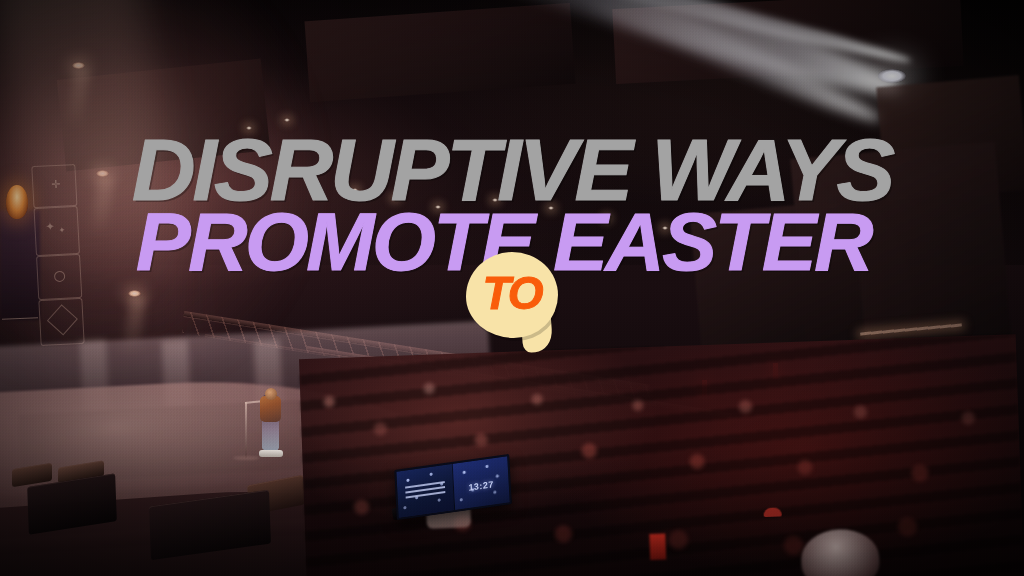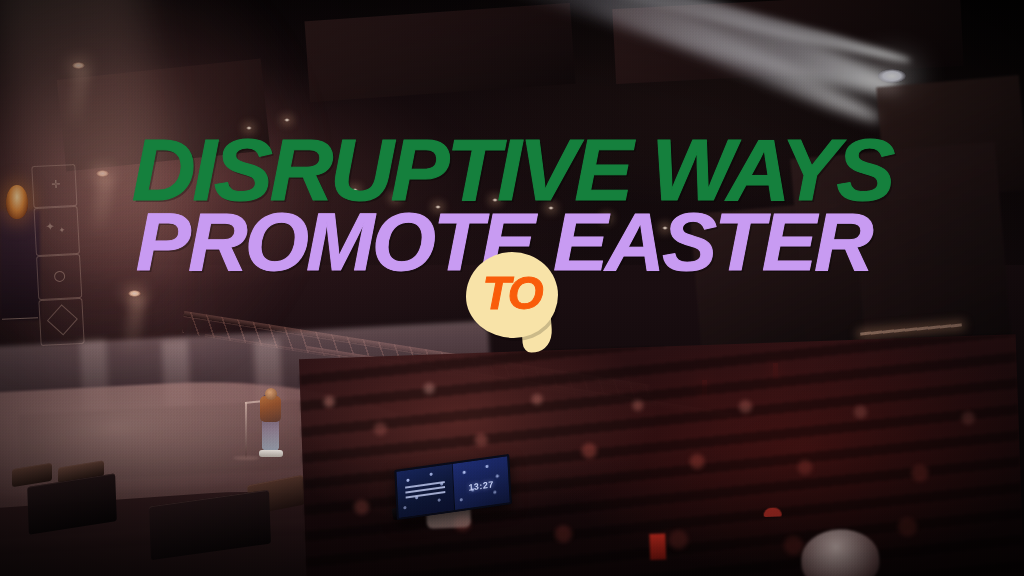--- a/index.html
+++ b/index.html
@@ -455,21 +455,21 @@
     letter-spacing: -2.5px;
     white-space: nowrap;
     transform: scaleX(1.0);
     transform-origin: left center;
     -webkit-text-stroke: 1px currentColor;
     text-shadow:
       2px 2px 0 rgba(0,0,0,0.28),
       0 0 1px currentColor;
   }
   .hl-line.l1 { color: #F95C0A; font-size: 88px; letter-spacing:-3px; }
-  .hl-line.l2 { color: #15803d; font-size: 88px; letter-spacing:-3px; margin-top:-6px; }
+  .hl-line.l2 { color: #a3a3a3; font-size: 88px; letter-spacing:-3px; margin-top:-6px; }
   .hl-line.l3 { color: #C89BF2; font-size: 82px; letter-spacing:-2.5px; margin-top:-4px; padding-left:136px; }
 
   
   .to-bubble {
     position:absolute;
     left:466px; top:252px;
     width:92px; height:86px;
     z-index: 25;
     pointer-events:none;
   }

